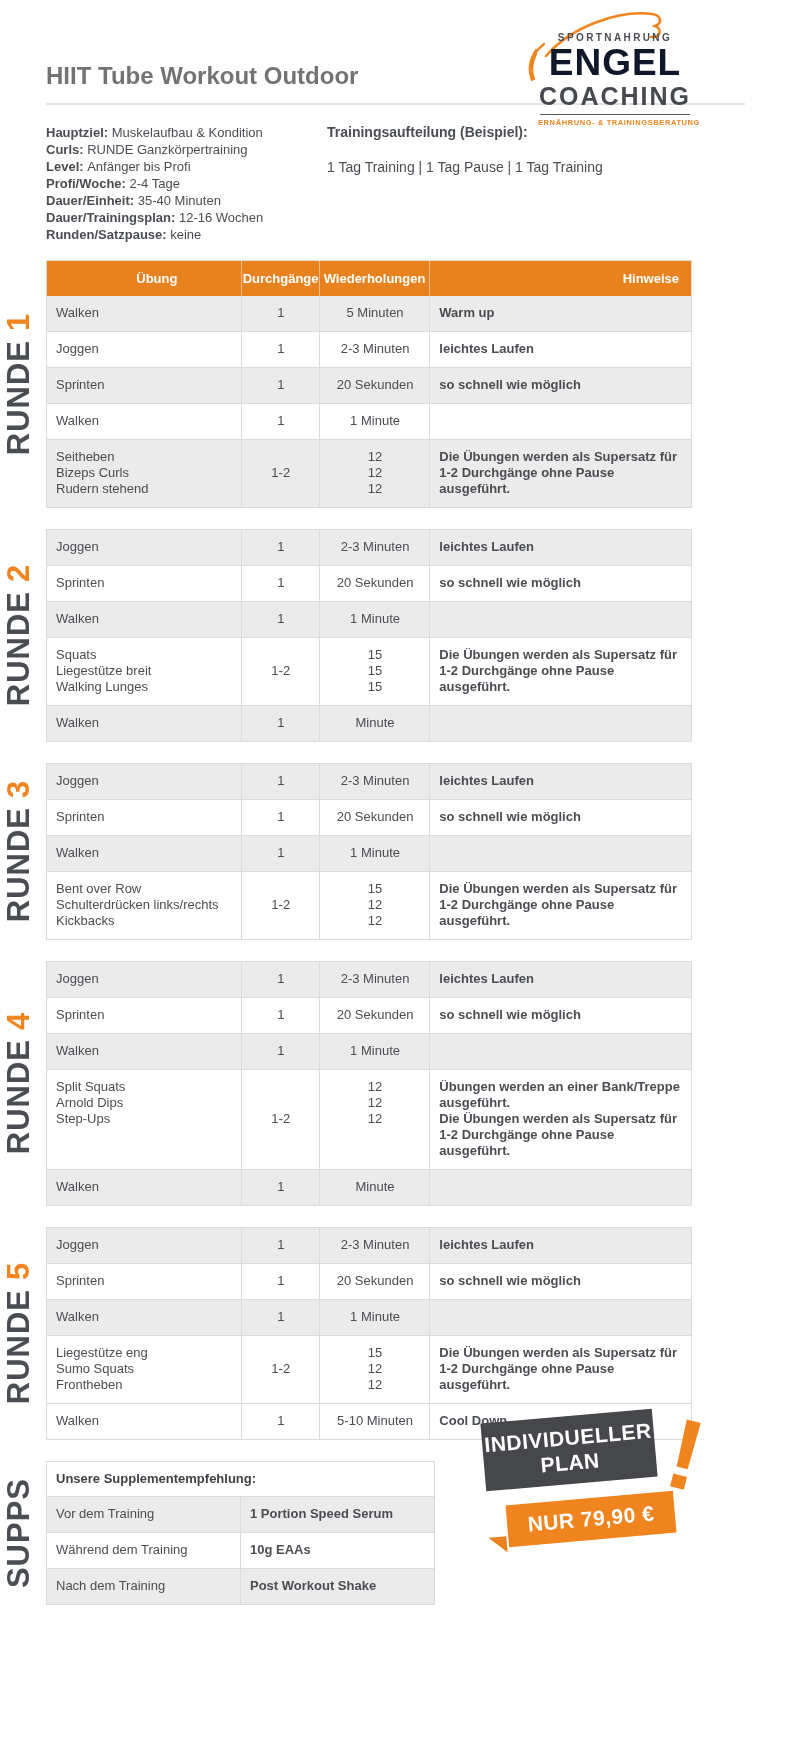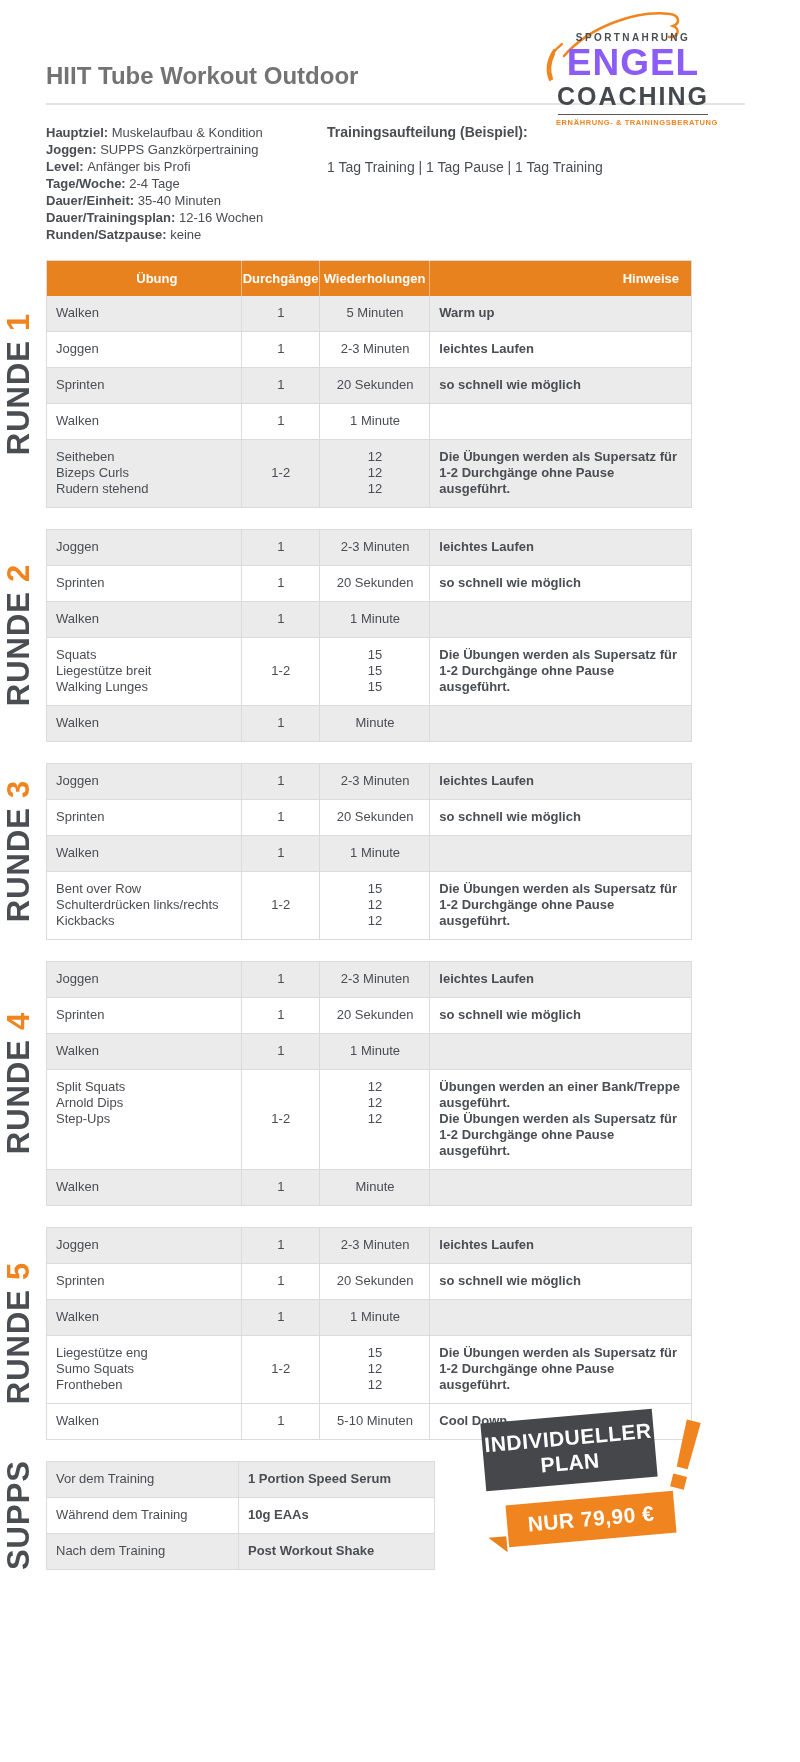--- a/index.html
+++ b/index.html
@@ -4,24 +4,24 @@
 <style>
   * { box-sizing: border-box; }
   body {
     margin: 0; width: 800px; height: 1762px; background: #fff;
     font-family: "Liberation Sans", sans-serif; color: #4A4D52;
     position: relative; overflow: hidden;
   }
   .page { position: absolute; inset: 0; }
 
   
-  .logo { position: absolute; left: 556px; top: 8px; width: 154px; text-align: center; }
+  .logo { position: absolute; left: 538px; top: 8px; width: 154px; text-align: center; }
   .logo svg { position: absolute; left: -14px; top: -4px; z-index: 0; }
   .l-top { position: relative; z-index: 1; margin-top: 24px; font-size: 10px; font-weight: bold; letter-spacing: 2.4px; color: #4A4D52; white-space: nowrap; }
-  .l-name { position: relative; z-index: 1; font-size: 37px; line-height: 40px; font-weight: bold; color: #8b5cf6; letter-spacing: 1px; }
+  .l-name { position: relative; z-index: 1; font-size: 37px; line-height: 40px; font-weight: bold; color: #0f172a; letter-spacing: 1px; }
   .l-sub { position: relative; z-index: 1; font-size: 25px; line-height: 27px; font-weight: bold; color: #45484D; letter-spacing: 2px; }
   .l-rule { position: relative; z-index: 1; border-top: 1px solid #55585C; margin: 4px 2px 3px; }
   .l-tag { position: relative; z-index: 1; font-size: 7.5px; font-weight: bold; letter-spacing: .6px; color: #F0841F; white-space: nowrap; }
 
   
   .title { position: absolute; left: 46px; top: 62px; margin: 0; font-size: 24px; font-weight: bold; color: #737373; }
   .trule { position: absolute; left: 46px; top: 103px; width: 699px; height: 2px; background: #E3E3E3; }
   .info  { position: absolute; left: 46px; top: 124px; font-size: 13px; line-height: 17px; }
   .ilabel { font-weight: bold; }
   .split { position: absolute; left: 327px; top: 124px; font-size: 14px; }
@@ -100,23 +100,23 @@
     <div class="l-sub">COACHING</div>
     <div class="l-rule"></div>
     <div class="l-tag">ERNÄHRUNG- &amp; TRAININGSBERATUNG</div>
   </div>
 
   <h1 class="title">HIIT Tube Workout Outdoor</h1>
   <div class="trule"></div>
 
   <div class="info">
       <div class="iline"><span class="ilabel">Hauptziel: </span><span class="ival">Muskelaufbau &amp; Kondition</span></div>
-      <div class="iline"><span class="ilabel">Joggen: </span><span class="ival">SUPPS Ganzkörpertraining</span></div>
+      <div class="iline"><span class="ilabel">Curls: </span><span class="ival">RUNDE Ganzkörpertraining</span></div>
       <div class="iline"><span class="ilabel">Level: </span><span class="ival">Anfänger bis Profi</span></div>
-      <div class="iline"><span class="ilabel">Tage/Woche: </span><span class="ival">2-4 Tage</span></div>
+      <div class="iline"><span class="ilabel">Profi/Woche: </span><span class="ival">2-4 Tage</span></div>
       <div class="iline"><span class="ilabel">Dauer/Einheit: </span><span class="ival">35-40 Minuten</span></div>
       <div class="iline"><span class="ilabel">Dauer/Trainingsplan: </span><span class="ival">12-16 Wochen</span></div>
       <div class="iline"><span class="ilabel">Runden/Satzpause: </span><span class="ival">keine</span></div>
     </div>
 
   <div class="split">
     <div class="sh">Trainingsaufteilung (Beispiel):</div>
     <div class="st">1 Tag Training | 1 Tag Pause | 1 Tag Training</div>
   </div>
 
@@ -334,20 +334,23 @@
               <td class="c2">5-10 Minuten</td>
               <td class="c3">Cool Down</td>
             </tr>
           </tbody>
         </table>
       </div>
       <div class="round supps">
       <div class="rlabel">SUPPS</div>
       <table class="stable">
         <tbody>
+          <tr class="shead">
+            <th colspan="2">Unsere Supplementempfehlung:</th>
+          </tr>
         <tr class="row-g">
               <td class="sc0">Vor dem Training</td>
               <td class="sc1">1 Portion Speed Serum</td>
             </tr>
             <tr class="row-w">
               <td class="sc0">Während dem Training</td>
               <td class="sc1">10g EAAs</td>
             </tr>
             <tr class="row-g">
               <td class="sc0">Nach dem Training</td>

